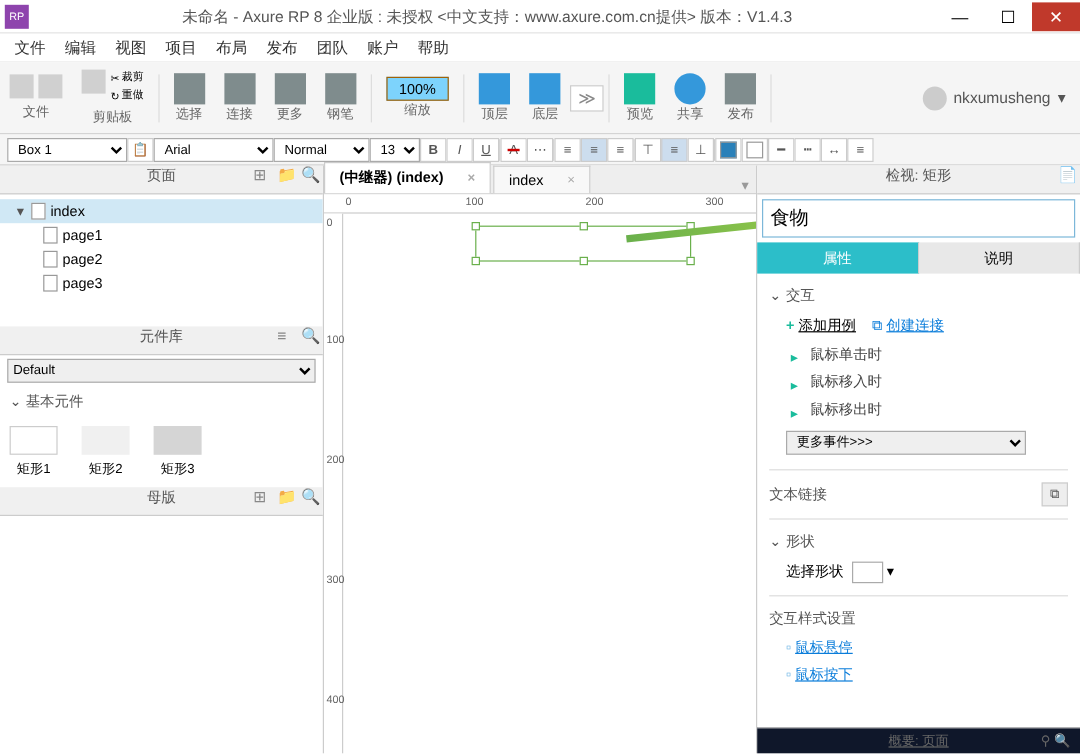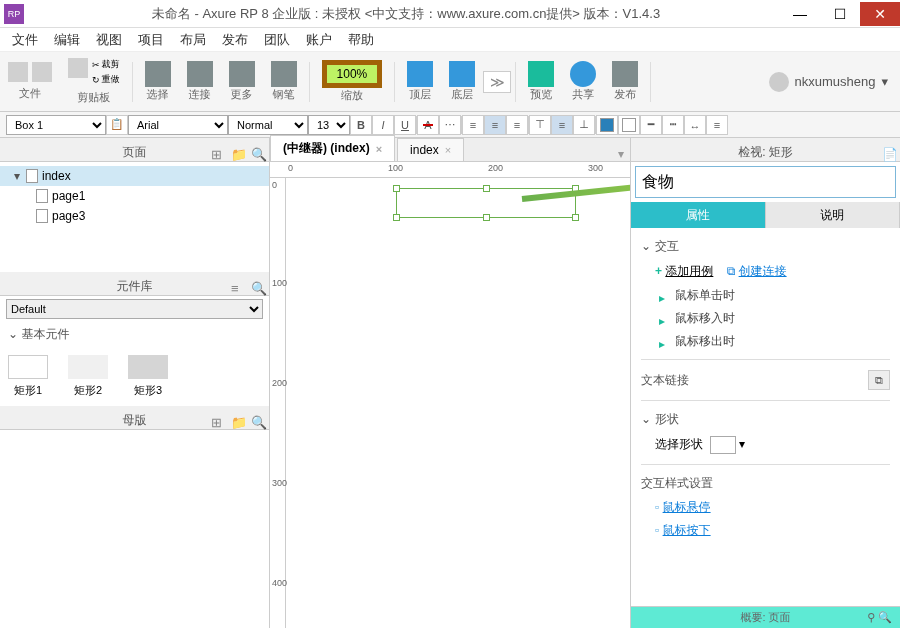--- a/index.html
+++ b/index.html
@@ -17,42 +17,42 @@
 .menubar .mi { padding: 2px 8px; font-size: 13px; color: #333; }
 
 
 .toolbar { height: 60px; background: #f5f5f5; border-bottom: 1px solid #ccc; display: flex; align-items: center; }
 .tbgroup { display: flex; flex-direction: column; align-items: center; padding: 4px 8px; height: 100%; justify-content: center; }
 .tbgroup .icons { display: flex; gap: 4px; margin-bottom: 4px; }
 .tbicon { width: 20px; height: 20px; background: #d0d0d0; }
 .tbicon.big { width: 26px; height: 26px; }
 .tbgroup .lbl { font-size: 11px; color: #666; }
 .tbsep { width: 1px; height: 40px; background: #ddd; margin: 0 4px; }
-.zoom { border: 5px solid #a16207; padding: 2px 10px; background: #bef264; font-size: 12px; }
+.zoom { border: 1px solid #a16207; padding: 2px 10px; background: #7dd3fc; font-size: 12px; }
 .tbicon.teal { background: #1abc9c; }
 .tbicon.blue { background: #3498db; }
 .tbicon.dark { background: #7f8c8d; }
 .chev { width: 28px; height: 22px; border: 1px solid #ccc; background: #fff; display: flex; align-items: center; justify-content: center; font-size: 14px; color: #888; }
 .userbtn { display: flex; align-items: center; gap: 6px; padding: 0 12px; color: #555; font-size: 13px; margin-left: auto; }
 .avatar { width: 20px; height: 20px; border-radius: 50%; background: #ccc; }
 
 
 .fmtbar { height: 26px; background: #f5f5f5; border-bottom: 1px solid #ccc; display: flex; align-items: center; gap: 0; padding: 0 6px; }
 .fmtbar select, .fmtbar .sel { height: 20px; border: 1px solid #aaa; background: #fff; font-size: 11px; padding: 0 4px; }
 .fmtbtn { width: 22px; height: 20px; border: 1px solid #ccc; background: #fff; display: flex; align-items: center; justify-content: center; font-size: 11px; color: #555; }
 .fmtbtn.active { background: #cde; }
 .fmtsep { width: 1px; height: 18px; background: #ccc; }
 .colorswatch { width: 14px; height: 14px; border: 1px solid #999; display: inline-block; }
 
 
 .main { display: flex; height: 490px; }
 
 
 .leftpanel { width: 270px; border-right: 1px solid #ccc; display: flex; flex-direction: column; }
-.panelhead { height: 24px; background: #f0f0f0; border-bottom: 1px solid #ccc; display: flex; align-items: flex-end; justify-content: center; font-size: 12px; color: #555; position: relative; }
+.panelhead { height: 24px; background: #f0f0f0; border-bottom: 1px solid #ccc; display: flex; align-items: flex-start; justify-content: center; font-size: 12px; color: #555; position: relative; }
 .panelhead .phicons { position: absolute; right: 4px; display: flex; gap: 6px; }
 .phicon { width: 14px; height: 14px; color: #888; font-size: 13px; }
 .tree { flex: 1; padding: 4px 0; overflow: auto; }
 .treeitem { padding: 3px 6px 3px 14px; font-size: 12px; display: flex; align-items: center; gap: 4px; }
 .treeitem.sel { background: #d0e8f5; }
 .treeitem.child { padding-left: 36px; }
 .pageicon { width: 12px; height: 14px; border: 1px solid #999; background: #fff; display: inline-block; }
 .treeitem .caret { width: 8px; color: #555; }
 
 .libselect { display: flex; padding: 3px 6px; }
@@ -60,21 +60,21 @@
 .libcat { padding: 4px 8px; font-size: 12px; color: #555; }
 .libitems { display: flex; padding: 8px; gap: 20px; }
 .libitem { display: flex; flex-direction: column; align-items: center; gap: 4px; font-size: 11px; }
 .libshape { width: 40px; height: 24px; border: 1px solid #ccc; background: #fff; }
 .libshape.l2 { background: #f0f0f0; border: none; }
 .libshape.l3 { background: #d5d5d5; border: none; }
 
 
 .center { flex: 1; display: flex; flex-direction: column; background: #fff; }
 .tabbar { height: 24px; background: #eee; display: flex; align-items: flex-end; border-bottom: 1px solid #ccc; }
-.tab { padding: 4px 12px; font-size: 12px; border: 1px solid #ccc; border-bottom: none; background: #f8f8f8; margin-right: 2px; display: flex; align-items: center; gap: 6px; }
+.tab { padding: 4px 12px; font-size: 12px; border: 1px solid #ccc; border-bottom: none; background: #f8f8f8; margin-right: 2px; display: flex; align-items: center; gap: 20px; }
 .tab.active { background: #fff; font-weight: bold; }
 .tab .x { color: #aaa; font-size: 11px; }
 .ruler-h { height: 16px; background: #fff; border-bottom: 1px solid #ccc; position: relative; font-size: 9px; color: #666; }
 .ruler-h span { position: absolute; top: 1px; }
 .canvaswrap { flex: 1; display: flex; }
 .ruler-v { width: 16px; background: #fff; border-right: 1px solid #ccc; position: relative; font-size: 9px; color: #666; }
 .ruler-v span { position: absolute; left: 2px; }
 .canvas { flex: 1; background-image: radial-gradient(circle, #ccc 0.5px, transparent 0.5px); background-size: 10px 10px; position: relative; overflow: hidden; }
 .widget { position: absolute; left: 110px; top: 10px; width: 180px; height: 30px; border: 1px solid #6ab04c; background: #fff; }
 .handle { position: absolute; width: 7px; height: 7px; background: #fff; border: 1px solid #6ab04c; }
@@ -91,21 +91,21 @@
 .sect .caret { margin-right: 4px; }
 .actlink { color: #0b7dda; text-decoration: underline; font-size: 12px; margin: 4px 0; display: inline-block; }
 .addcase { color: #000000; }
 .evtrow { padding: 3px 0 3px 18px; font-size: 12px; color: #444; display: flex; align-items: center; gap: 6px; }
 .evticon { width: 10px; height: 10px; display: inline-block; }
 .evtsel { width: 200px; height: 20px; border: 1px solid #aaa; font-size: 11px; margin: 6px 0 6px 14px; padding: 0 4px; }
 .divider { height: 1px; background: #ddd; margin: 6px 0; }
 .shapesel { width: 26px; height: 18px; border: 1px solid #aaa; background: #fff; display: inline-block; vertical-align: middle; }
 .linkrow { padding: 3px 0 3px 14px; font-size: 12px; }
 .linkrow a { color: #0b7dda; text-decoration: underline; }
-.outlinebar { height: 22px; background: #5eead4; border-top: 1px solid #ccc; display: flex; align-items: center; justify-content: center; font-size: 11px; color: #666; }
+.outlinebar { height: 22px; background: #0f172a; border-top: 1px solid #ccc; display: flex; align-items: center; justify-content: center; font-size: 11px; color: #666; text-decoration: underline; }
 </style>
 </head>
 <body>
 
 <div class="titlebar">
   <div class="logo">RP</div>
   <div class="title">未命名 - Axure RP 8 企业版 : 未授权    &lt;中文支持：www.axure.com.cn提供&gt; 版本：V1.4.3</div>
   <div class="winbtn">—</div>
   <div class="winbtn">☐</div>
   <div class="winbtn close">✕</div>
@@ -255,20 +255,24 @@
           <span class="caret">▾</span>
           <span class="pageicon"></span>
           <span>index</span>
         </div>
       <div class="treeitem child">
           <span class="pageicon"></span>
           <span>page1</span>
         </div>
       <div class="treeitem child">
           <span class="pageicon"></span>
+          <span>page2</span>
+        </div>
+      <div class="treeitem child">
+          <span class="pageicon"></span>
           <span>page3</span>
         </div>
     </div>
 
     <div class="panelhead">
       <span>元件库</span>
       <div class="phicons">
         <span class="phicon">≡</span>
         <span class="phicon">🔍</span>
       </div>
@@ -368,20 +372,21 @@
           <span>鼠标单击时</span>
         </div>
       <div class="evtrow">
           <span class="evticon" style="color:#1abc9c">▸</span>
           <span>鼠标移入时</span>
         </div>
       <div class="evtrow">
           <span class="evticon" style="color:#1abc9c">▸</span>
           <span>鼠标移出时</span>
         </div>
+      <select class="evtsel"><option>更多事件&gt;&gt;&gt;</option></select>
       <div class="divider"></div>
       <div class="sect" style="display:flex;justify-content:space-between;align-items:center">
         <span>文本链接</span>
         <span class="fmtbtn" style="background:#eee">⧉</span>
       </div>
       <div class="divider"></div>
       <div class="sect"><span class="caret">⌄</span><span>形状</span></div>
       <div style="padding:4px 0 4px 14px">
         <span>选择形状</span>
         &nbsp;<span class="shapesel"></span> <span>▾</span>

